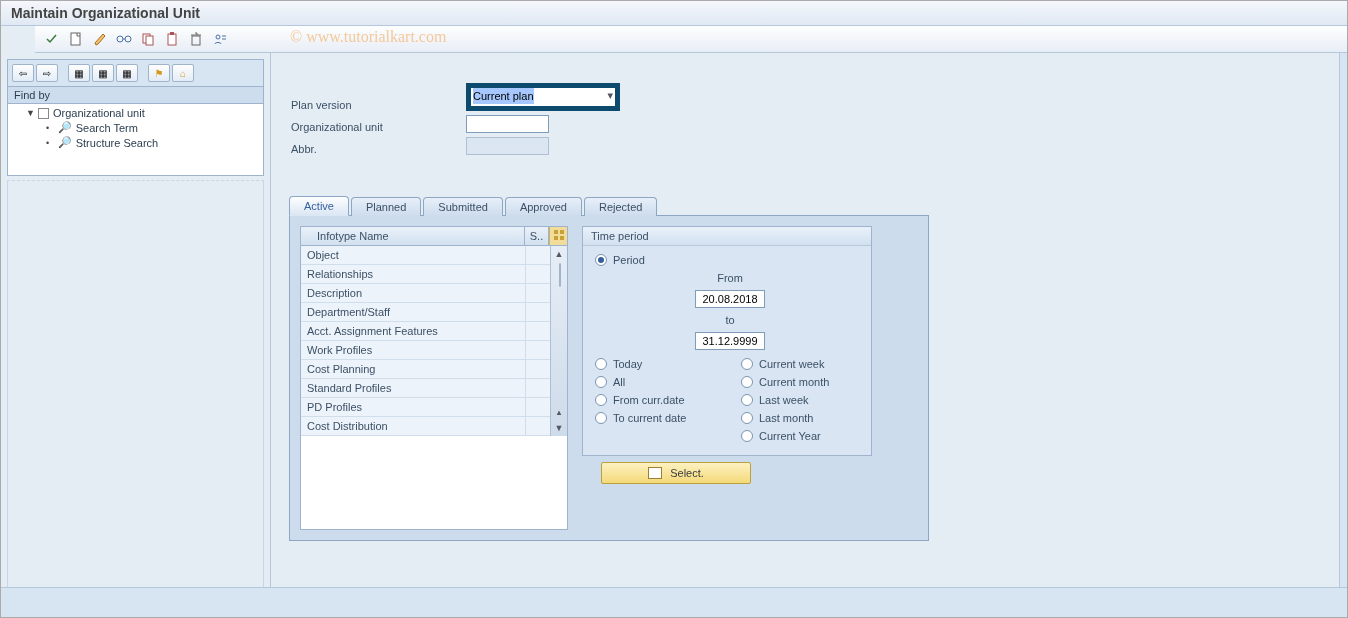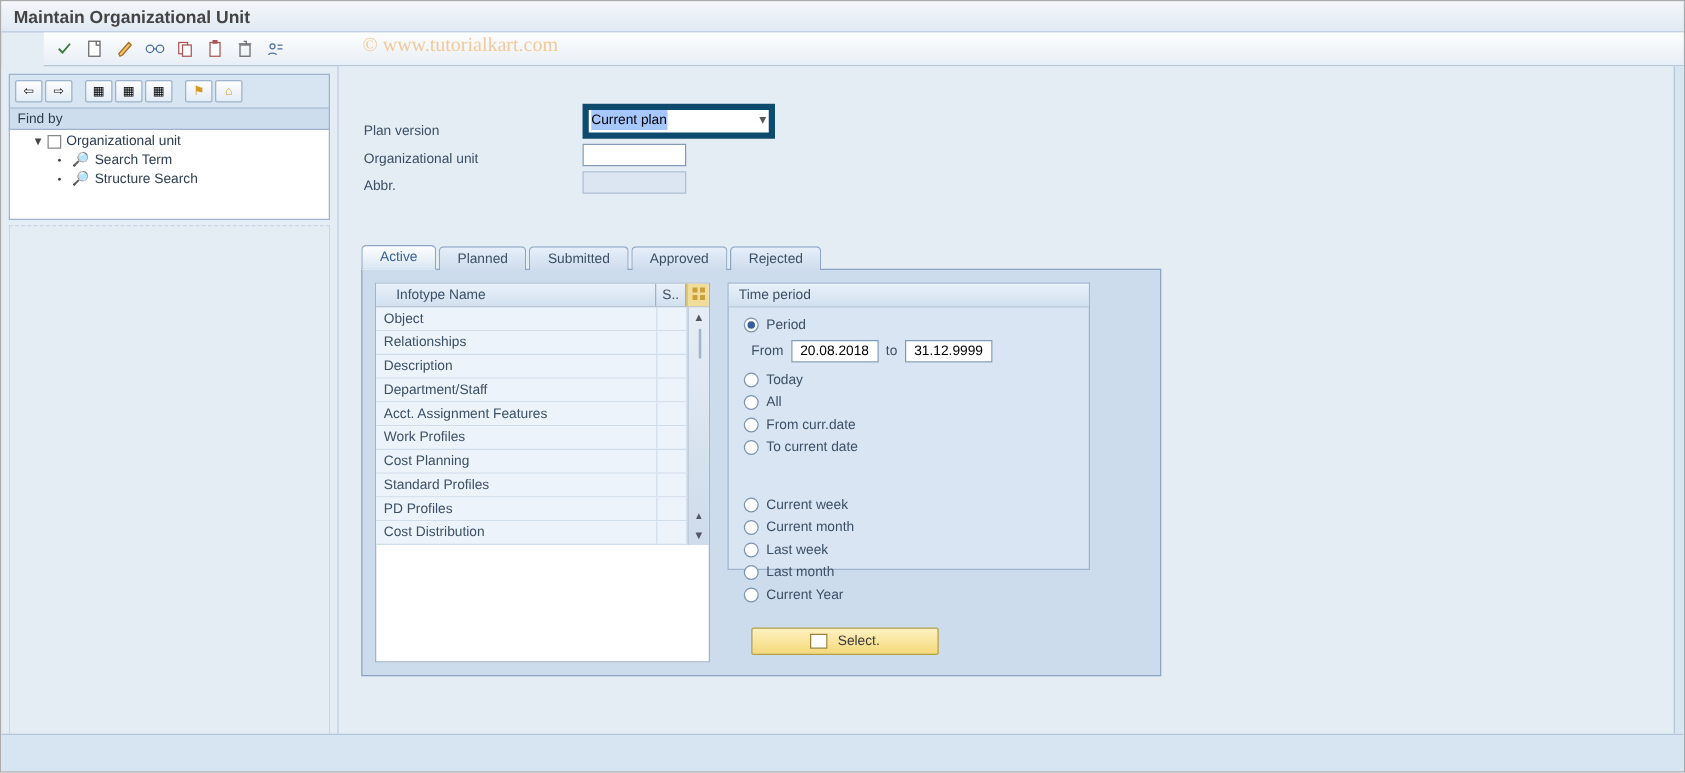--- a/index.html
+++ b/index.html
@@ -235,20 +235,21 @@
     .itab-body {
       display: flex;
     }
     .itab-rows {
       flex: 1;
     }
     .itab-row {
       display: flex;
       border-bottom: 1px solid #d0ddeb;
       background: #edf3fa;
+      align-items: center;
     }
     .itab-row:nth-child(odd) { background:#edf3fa; }
     .itab-row .c1 {
       flex: 1;
       padding: 3px 6px;
       border-right: 1px solid #d0ddeb;
       color: #3b5066;
       white-space: nowrap;
       overflow:hidden;
     }
@@ -316,34 +317,34 @@
     .radio.sel::after{
       content:"";
       width:6px;height:6px;border-radius:50%;background:#355f9b;
     }
     .date-row {
       display:flex;
       align-items:center;
       gap:6px;
       margin: 0 0 8px 6px;
       color:#3b5066;
+      flex-direction:column;
     }
     .date-inp {
       width: 70px;
       height: 18px;
       border: 1px solid #7f9db9;
       background:#fff;
       font-size:11px;
       text-align: center;
       padding: 0 3px;
     }
     .two-col {
       display:flex;
       gap: 28px;
-      flex-direction: column;
     }
     .col { flex:1; }
     .select-btn {
       margin: 14px 0 0 6px;
       width: 150px;
       height: 22px;
       background: linear-gradient(#fdf1c0, #f4d97a);
       border: 1px solid #b9a23e;
       display:flex;
       align-items:center;

